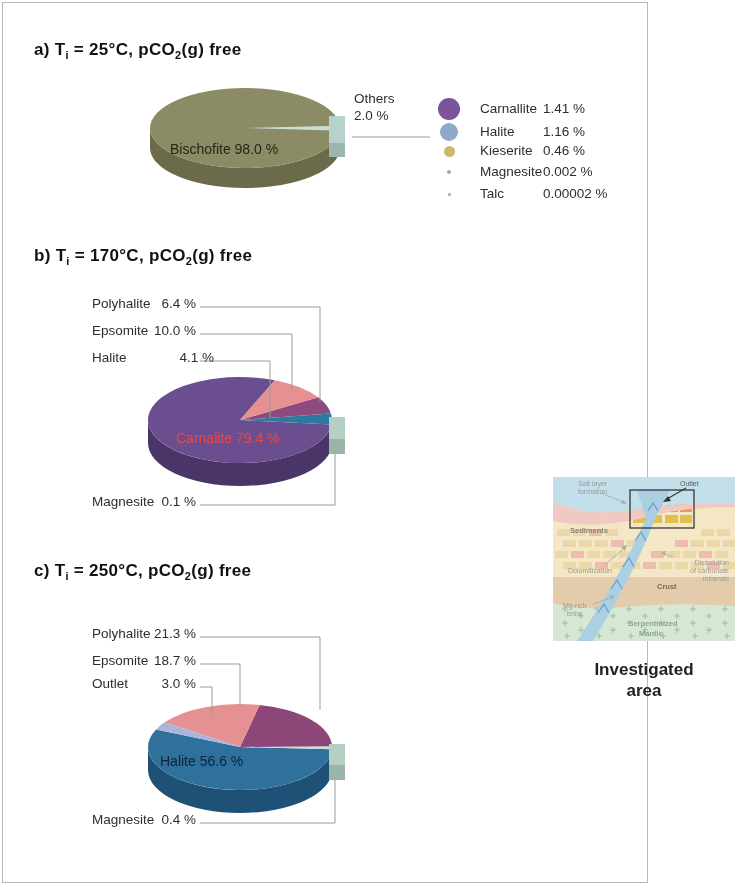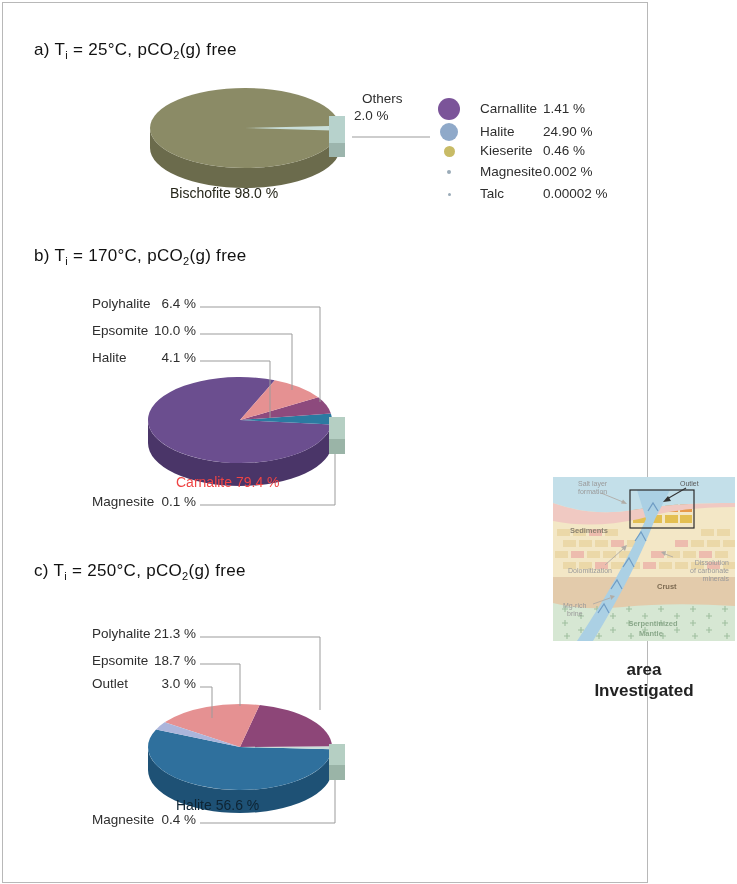--- a/index.html
+++ b/index.html
@@ -1,23 +1,23 @@
 <!DOCTYPE html>
 <html><head>
 <meta charset="utf-8">
 <style>
   html,body{margin:0;padding:0;background:#fff;}
   body{width:737px;height:884px;position:relative;font-family:"Liberation Sans",sans-serif;overflow:hidden;}
   .abs{position:absolute;}
   .panel{position:absolute;left:2px;top:2px;width:644px;height:879px;border:1px solid #b8b8b8;background:#fff;}
-  .title{font-size:17px;font-weight:normal;color:#111;white-space:nowrap;letter-spacing:.3px;}
+  .title{font-size:17px;font-weight:bold;color:#111;white-space:nowrap;letter-spacing:.3px;}
   .title sub{font-size:11px;}
   .t{font-size:13.5px;color:#2e2e2e;white-space:nowrap;}
   .vr{text-align:right;}
-  .pl{font-size:14px;color:#1c1c28;white-space:nowrap;margin-top:44px;}
+  .pl{font-size:14px;color:#1c1c28;white-space:nowrap;}
   .sw{position:absolute;border-radius:50%;}
   .cap{font-size:17px;font-weight:bold;color:#222;text-align:center;line-height:21px;}
   svg text{font-family:"Liberation Sans",sans-serif;}
   .dg{font-size:7px;fill:#9a9a9a;}
   .dgd{font-size:7px;fill:#5a5a5a;}
   .dgb{font-size:7.5px;font-weight:bold;}
 </style>
 </head>
 <body>
 
@@ -60,56 +60,56 @@
     <path d="M200,637 H320 V710" stroke="#9b9b9b" stroke-width="1" fill="none"></path>
     <path d="M200,664 H240 V706" stroke="#9b9b9b" stroke-width="1" fill="none"></path>
     <path d="M200,687 H212 V718" stroke="#9b9b9b" stroke-width="1" fill="none"></path>
     <path d="M200,823 H335 V780" stroke="#9b9b9b" stroke-width="1" fill="none"></path>
   </g>
 </svg>
 
 <div class="abs title" style="left:34px;top:40px"><span>a) T</span><sub>i</sub><span> = 25°C,  pCO</span><sub>2</sub><span>(g) free</span></div>
 
 <div class="abs pl" style="left:170px;top:141px;color:#26261a">Bischofite 98.0 %</div>
-<div class="abs t" style="left:362px;top:91px">Others</div>
+<div class="abs t" style="left:354px;top:91px">Others</div>
 <div class="abs t" style="left:354px;top:108px">2.0 %</div>
 
 <span class="sw" style="left: 438px; top: 98px; width: 22px; height: 22px; background-color: rgb(123, 84, 153);"></span>
 <span class="sw" style="left: 440px; top: 123px; width: 18px; height: 18px; background-color: rgb(143, 169, 201);"></span>
 <span class="sw" style="left: 444px; top: 146px; width: 11px; height: 11px; background-color: rgb(200, 187, 102);"></span>
 <span class="sw" style="left: 447px; top: 170px; width: 4px; height: 4px; background-color: rgb(154, 171, 184);"></span>
 <span class="sw" style="left: 448px; top: 193px; width: 3px; height: 3px; background-color: rgb(154, 171, 184);"></span>
 
 <div class="abs t" style="left:480px;top:101px">Carnallite</div>
 <div class="abs t" style="left:543px;top:101px">1.41 %</div>
 <div class="abs t" style="left:480px;top:124px">Halite</div>
-<div class="abs t" style="left:543px;top:124px">24.90 %</div>
+<div class="abs t" style="left:543px;top:124px">1.16 %</div>
 <div class="abs t" style="left:480px;top:143px">Kieserite</div>
 <div class="abs t" style="left:543px;top:143px">0.46 %</div>
 <div class="abs t" style="left:480px;top:164px">Magnesite</div>
 <div class="abs t" style="left:543px;top:164px">0.002 %</div>
 <div class="abs t" style="left:480px;top:186px">Talc</div>
 <div class="abs t" style="left:543px;top:186px">0.00002 %</div>
 
 <div class="abs title" style="left:34px;top:246px"><span>b) T</span><sub>i</sub><span> = 170°C,  pCO</span><sub>2</sub><span>(g) free</span></div>
 
 <div class="abs pl" style="left:176px;top:430px;color:#ef4444">Carnalite 79.4 %</div>
 
 <div class="abs t" style="left:92px;top:296px">Polyhalite</div>
 <div class="abs t vr" style="left:138px;top:296px;width:58px">6.4 %</div>
 <div class="abs t" style="left:92px;top:323px">Epsomite</div>
 <div class="abs t vr" style="left:138px;top:323px;width:58px">10.0 %</div>
 <div class="abs t" style="left:92px;top:350px">Halite</div>
-<div class="abs t vr" style="left:138px;top:350px;width:58px">4.1 %</div>
+<div class="abs t vr" style="left:156px;top:350px;width:58px">4.1 %</div>
 <div class="abs t" style="left:92px;top:494px">Magnesite</div>
 <div class="abs t vr" style="left:138px;top:494px;width:58px">0.1 %</div>
 
 <div class="abs title" style="left:34px;top:561px"><span>c) T</span><sub>i</sub><span> = 250°C,  pCO</span><sub>2</sub><span>(g) free</span></div>
 
-<div class="abs pl" style="left:176px;top:753px;color:#0e2433">Halite 56.6 %</div>
+<div class="abs pl" style="left:160px;top:753px;color:#0e2433">Halite 56.6 %</div>
 
 <div class="abs t" style="left:92px;top:626px">Polyhalite</div>
 <div class="abs t vr" style="left:138px;top:626px;width:58px">21.3 %</div>
 <div class="abs t" style="left:92px;top:653px">Epsomite</div>
 <div class="abs t vr" style="left:138px;top:653px;width:58px">18.7 %</div>
 <div class="abs t" style="left:92px;top:676px">Outlet</div>
 <div class="abs t vr" style="left:138px;top:676px;width:58px">3.0 %</div>
 <div class="abs t" style="left:92px;top:812px">Magnesite</div>
 <div class="abs t vr" style="left:138px;top:812px;width:58px">0.4 %</div>
 
@@ -210,15 +210,15 @@
   <text x="176" y="96" text-anchor="end" class="dg">of carbonate</text>
   <text x="176" y="104" text-anchor="end" class="dg">minerals</text>
   <text x="104" y="112" class="dgb" fill="#7d6b52">Crust</text>
   <text x="10" y="131" class="dg">Mg-rich</text>
   <text x="14" y="139" class="dg">brine</text>
   <text x="100" y="149" text-anchor="middle" class="dgb" fill="#8aa88a">Serpentinized</text>
   <text x="98" y="159" text-anchor="middle" class="dgb" fill="#8aa88a">Mantle</text>
 </svg>
 
 <div class="abs cap" style="left:553px;top:659px;width:182px">
+  <div>Investigated</div>
   <div>area</div>
-  <div>Investigated</div>
 </div>
 
 </body></html>

